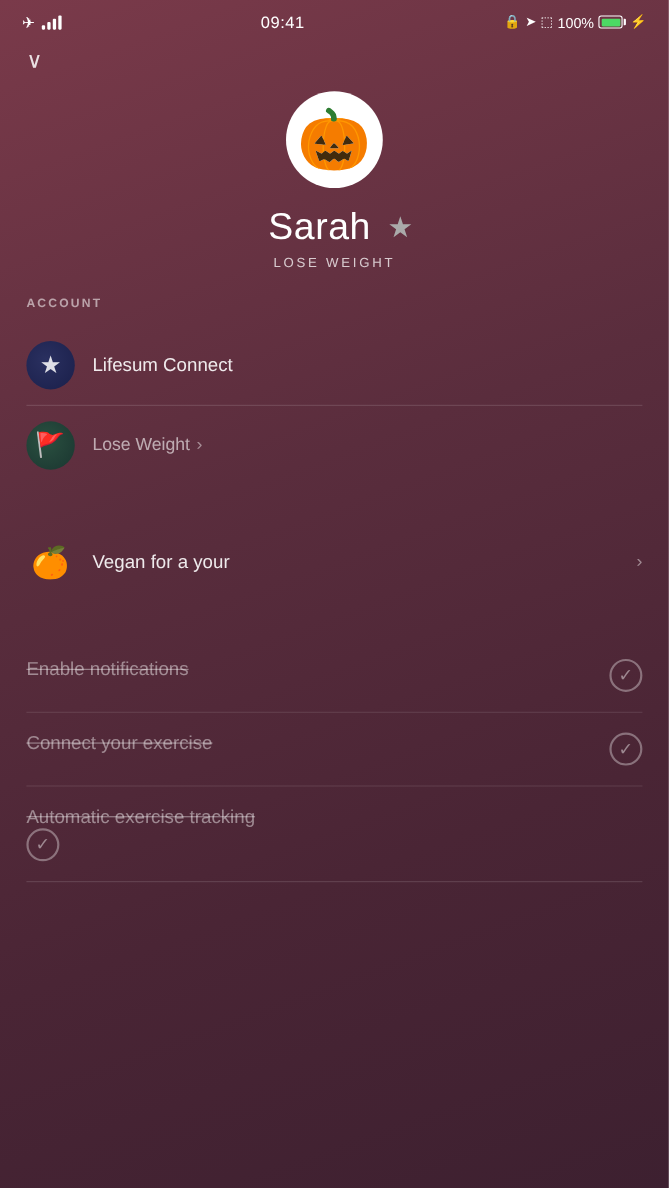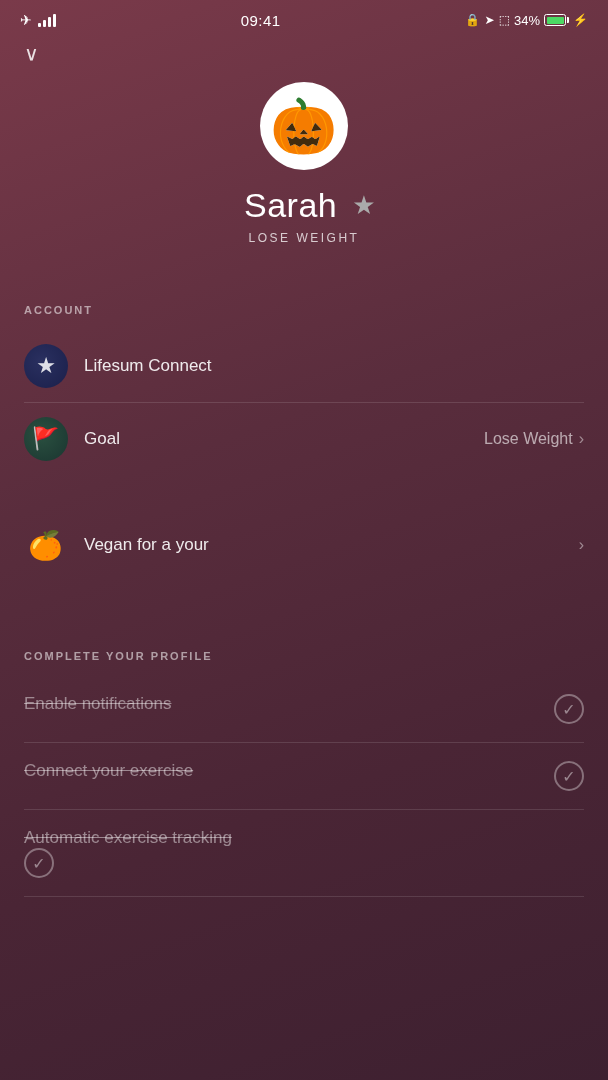--- a/index.html
+++ b/index.html
@@ -142,21 +142,20 @@
       margin-bottom: 10px;
     }
     .section-header {
       font-size: 11px;
       font-weight: 600;
       letter-spacing: 2px;
       color: rgba(255,255,255,0.55);
       text-transform: uppercase;
       margin-bottom: 14px;
       padding-left: 0;
-      margin-top: 35px;
     }
 
     .menu-item {
       display: flex;
       align-items: center;
       padding: 14px 0;
       border-bottom: 1px solid rgba(255,255,255,0.12);
       cursor: pointer;
       position: relative;
     }
@@ -272,21 +271,21 @@
       <div class="signal-bar" style="height:7px;"></div>
       <div class="signal-bar" style="height:10px;"></div>
       <div class="signal-bar" style="height:13px;"></div>
     </div>
   </div>
   <div class="status-center">09:41</div>
   <div class="status-right">
     <span style="font-size:12px;">🔒</span>
     <span style="font-size:12px;">➤</span>
     <span style="font-size:12px;">⬚</span>
-    <span style="font-size:13px;font-weight:500;">34%</span>
+    <span style="font-size:13px;font-weight:500;">100%</span>
     <div class="battery-icon">
       <div class="battery-body">
         <div class="battery-fill"></div>
       </div>
       <div class="battery-tip"></div>
     </div>
     <span style="font-size:12px;color:#4cd964;">⚡</span>
   </div>
 </div>
 
@@ -312,21 +311,20 @@
     <div class="menu-icon-wrap menu-icon-premium">
       <span class="premium-star">★</span>
     </div>
     <span class="menu-text">Lifesum Connect</span>
   </div>
 
   <div class="menu-item">
     <div class="menu-icon-wrap menu-icon-goal">
       <span class="goal-icon-inner">🚩</span>
     </div>
-    <span class="menu-text">Goal</span>
     <span class="menu-value">Lose Weight</span>
     <span class="chevron-right">›</span>
   </div>
 </div>
 
 <div class="section-gap"></div>
 
 <div class="section">
 
   <div class="menu-item">
@@ -334,21 +332,20 @@
       <div class="plan-icon">🍊</div>
     </div>
     <span class="menu-text">Vegan for a your</span>
     <span class="chevron-right">›</span>
   </div>
 </div>
 
 <div class="section-gap"></div>
 
 <div class="section">
-  <div class="section-header">COMPLETE YOUR PROFILE</div>
 
   <div class="profile-item">
     <span class="profile-item-text">Enable notifications</span>
     <div class="check-circle">
       <span class="check-mark">✓</span>
     </div>
   </div>
 
   <div class="profile-item">
     <span class="profile-item-text">Connect your exercise</span>

